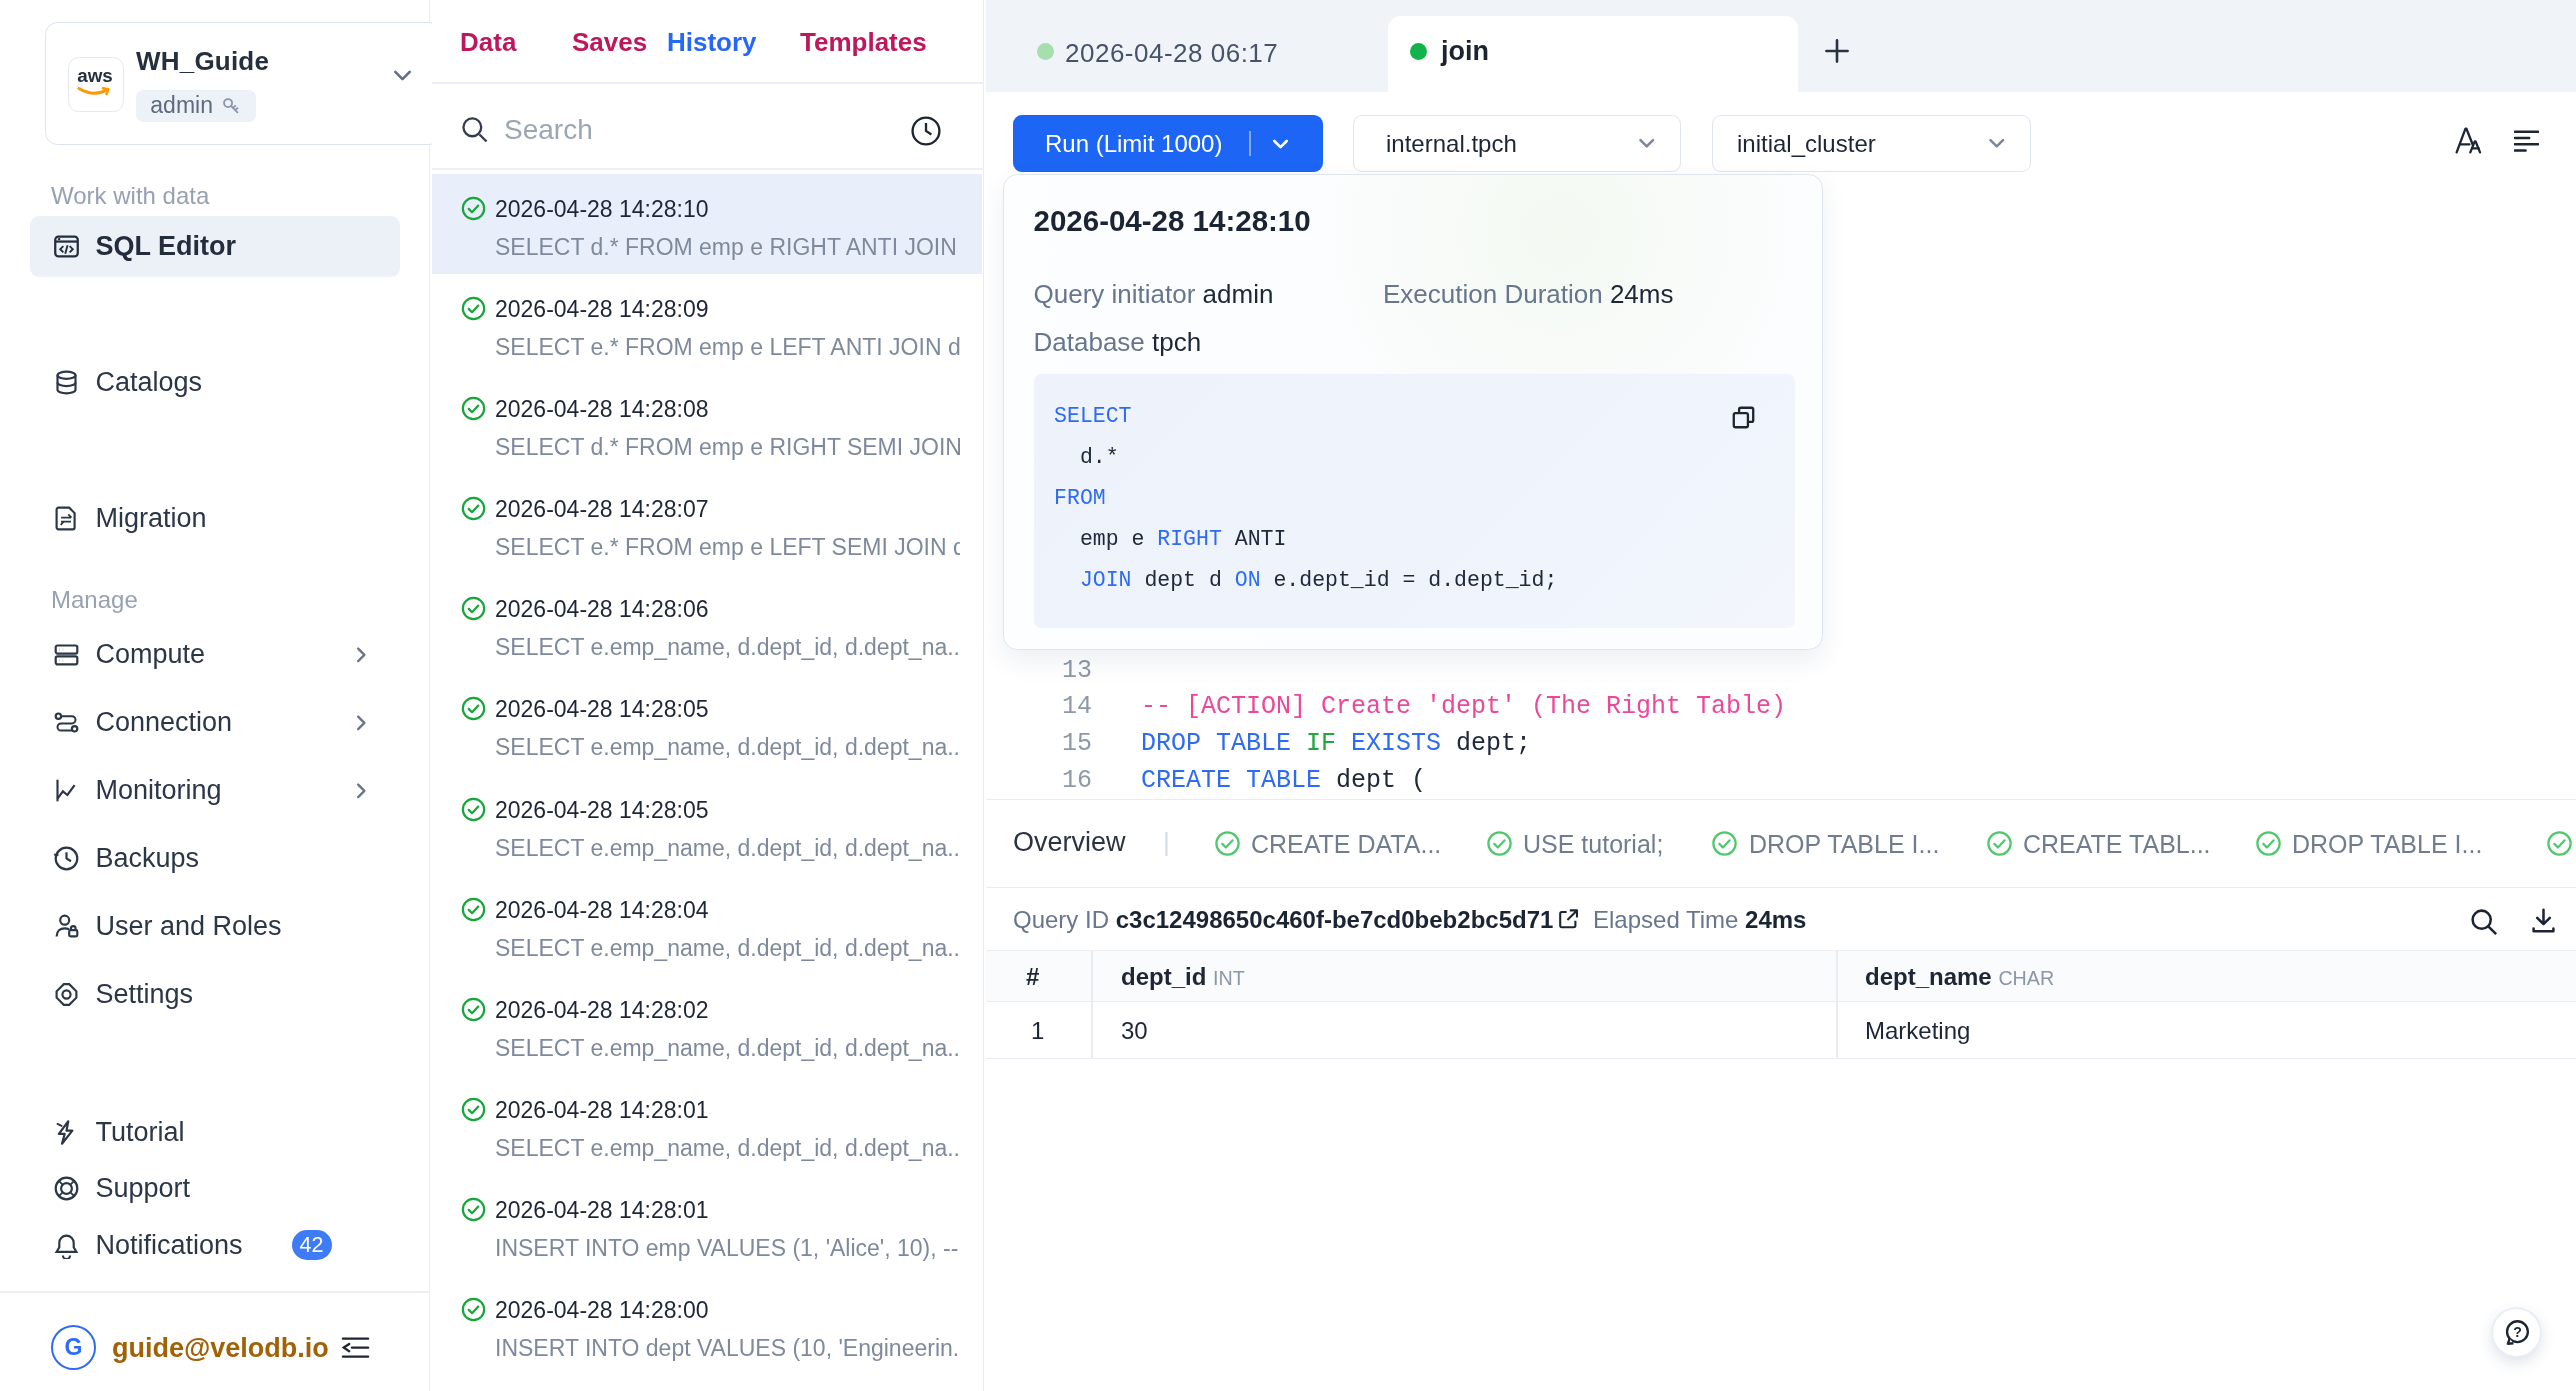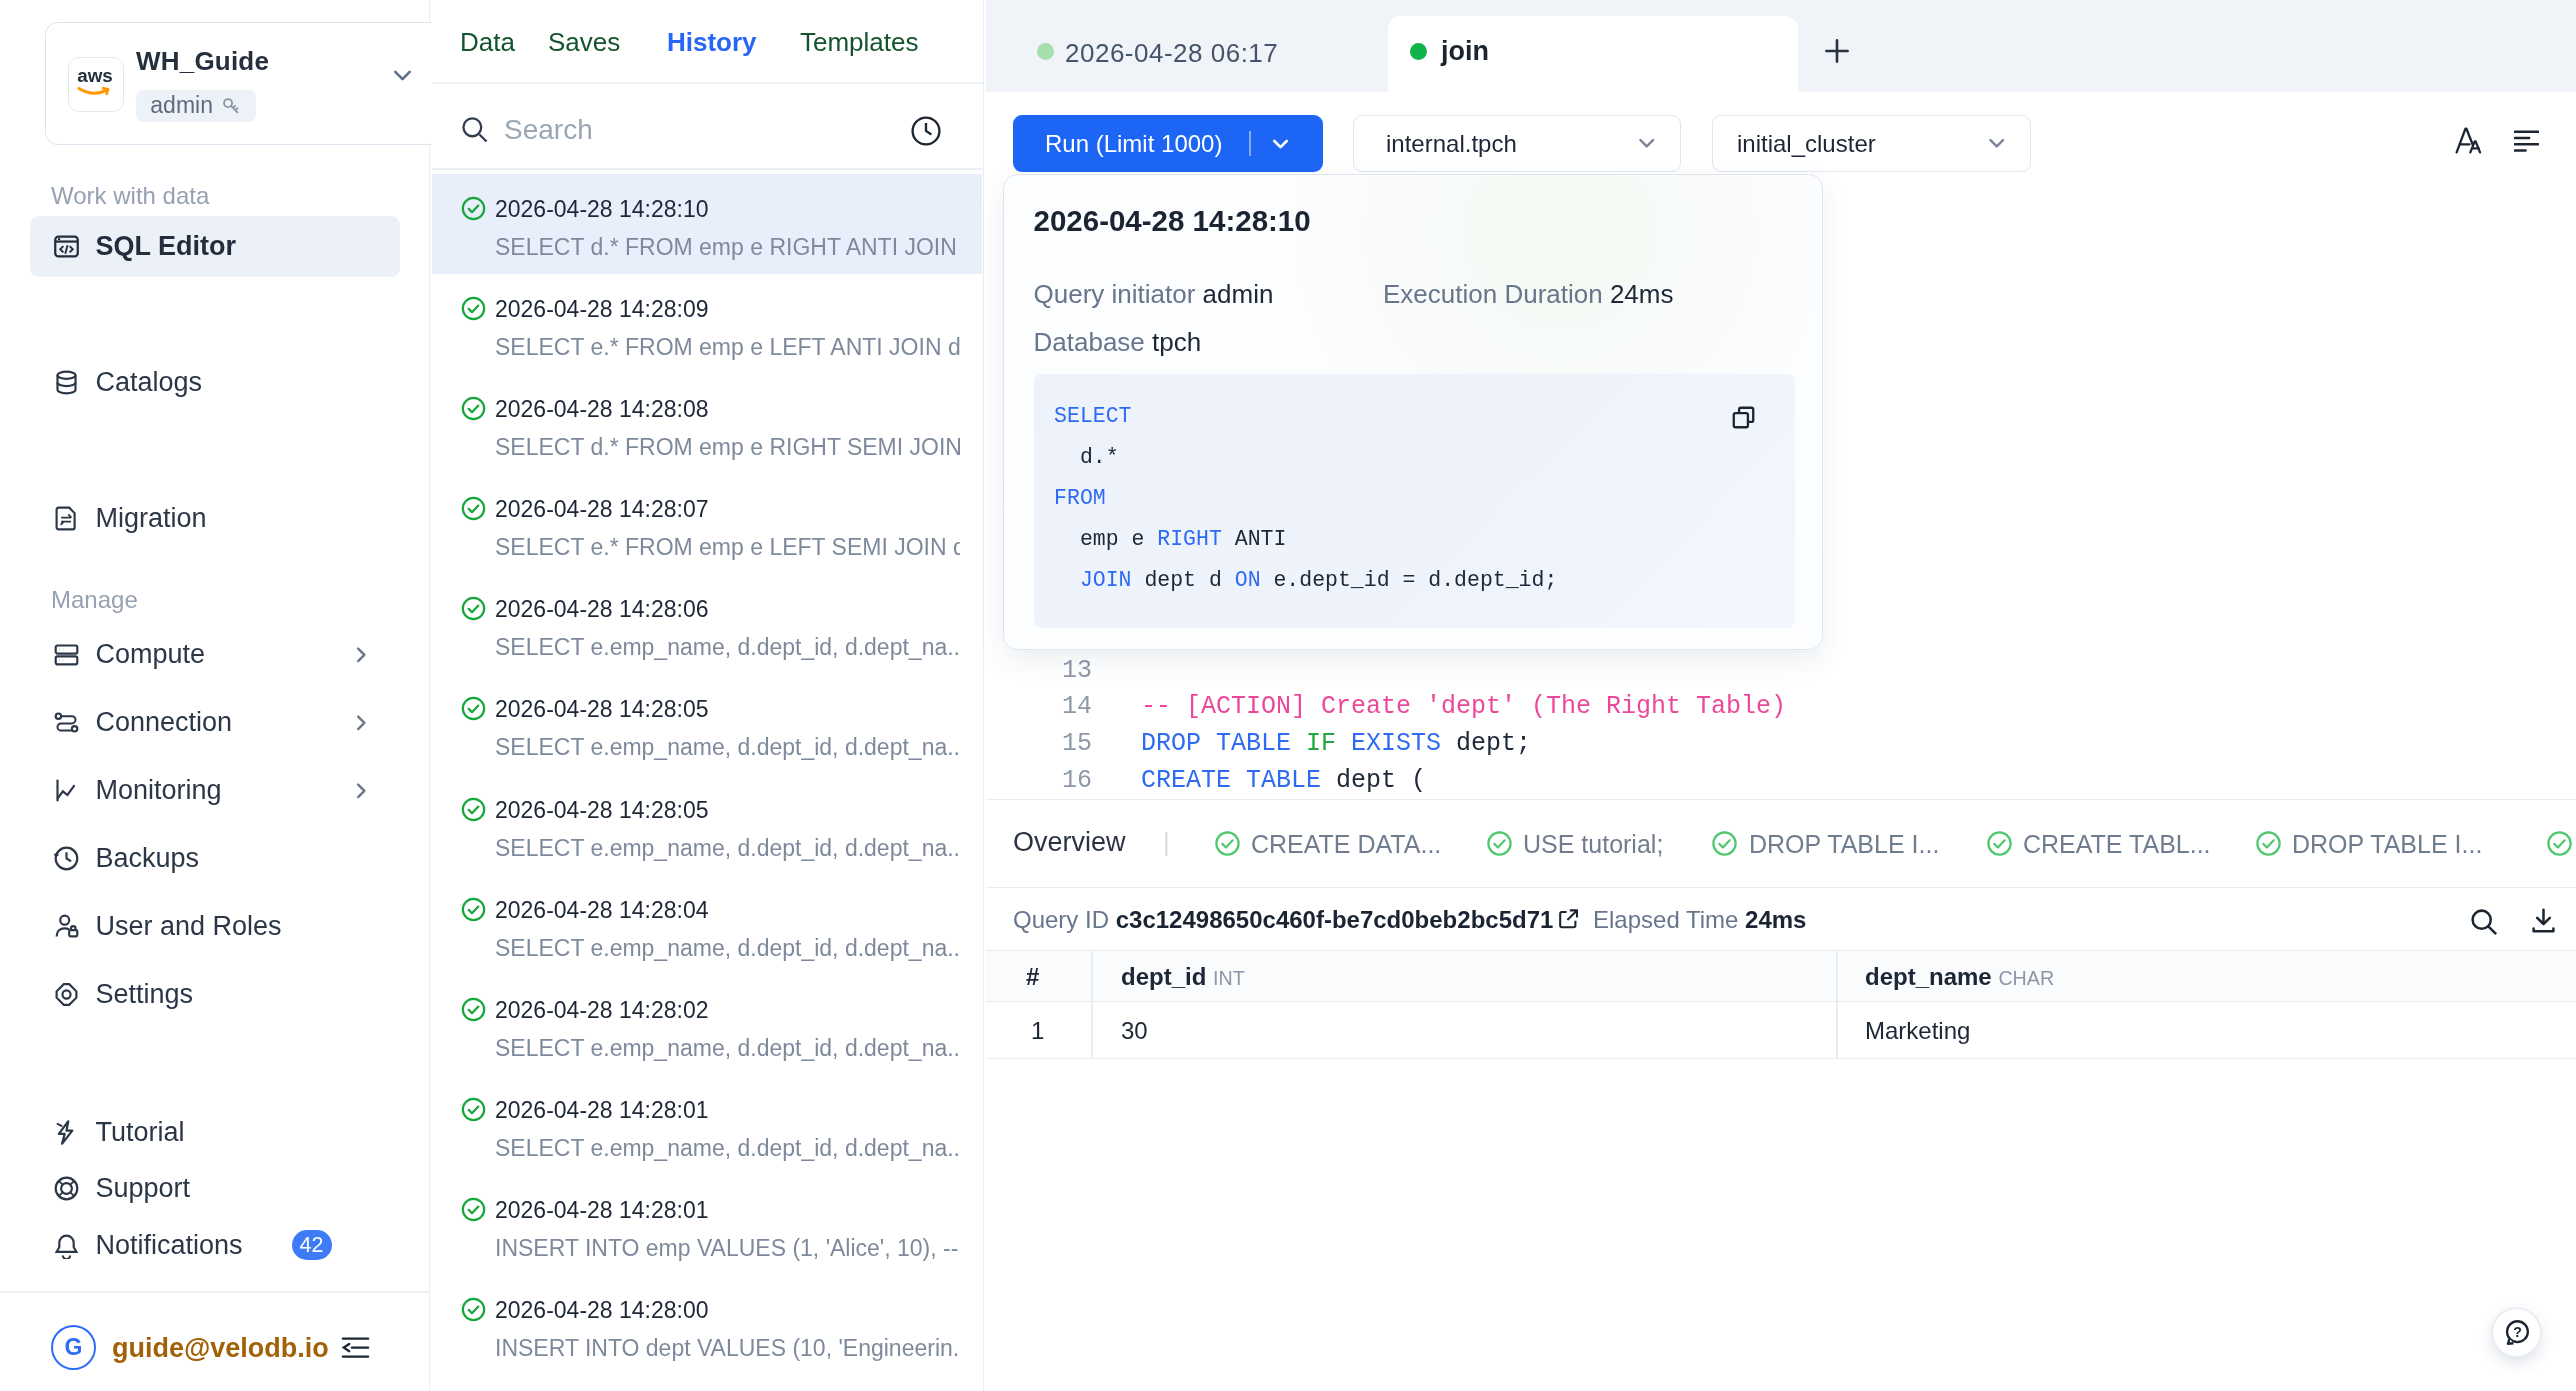--- a/index.html
+++ b/index.html
@@ -17,21 +17,21 @@
 .navitem.sel { background:#ecf1f8; border-radius:9px; font-weight:700; color:#232d3d; }
 .navitem svg.ic { margin-left:23px; margin-right:16px; flex:0 0 auto; }
 .navitem .chev { position:absolute; right:29px; color:#6a7685; }
 .badge42 { position:absolute; left:262px; background:#3d7bf7; color:#fff; border-radius:15px; font-size:21.5px; width:40px; height:30px; display:flex; align-items:center; justify-content:center; }
 #sdivider { position:absolute; left:0; top:1291px; width:430px; height:1.8px; background:#eceff4; }
 #avatarG { position:absolute; left:51px; top:1325px; width:45px; height:45px; border:2.7px solid #2e6cf6; border-radius:50%; color:#2e6cf6; font-size:23px; font-weight:700; display:flex; align-items:center; justify-content:center; background:#fff;}
 #email { position:absolute; left:112px; top:1333px; font-size:27px; font-weight:700; color:#a16207; }
 
 
 #panel2 { position:absolute; left:432px; top:0; width:552px; height:1392px; background:#fff; border-right:1.8px solid #e9edf3; }
-.p2tab { position:absolute; top:27px; font-size:26px; color:#14532d; }
+.p2tab { position:absolute; top:27px; font-size:26px; color:#be185d;font-weight:bold; }
 .p2tab.on { color:#2667f8; font-weight:700; }
 #p2tabsline { position:absolute; left:0; top:82px; width:552px; height:1.8px; background:#eceff4; }
 #searchline { position:absolute; left:0; top:168px; width:552px; height:1.8px; background:#eceff4; }
 .hitem { position:absolute; left:0; width:552px; height:100px; }
 .hitem.sel { background:#e9effa; }
 .hts { position:absolute; left:63px; top:21.5px; font-size:23px; color:#1d2636; }
 .hsql { position:absolute; left:63px; top:60px; font-size:23px; color:#7e8a9c; white-space:nowrap; overflow:hidden; width:465px; }
 .hcheck { position:absolute; left:29px; top:21.5px; }
 
 
@@ -200,21 +200,21 @@
   <div id="sdivider"></div>
   <div id="avatarG">G</div>
   <div id="email">guide@velodb.io</div>
   <svg style="position:absolute;left:341px;top:1335px" width="29" height="27" viewBox="0 0 32 30" fill="none" stroke="#1c2532" stroke-width="3" stroke-linecap="round">
         <path d="M2 4 h28 M12 14 h18 M2 24 h28 M9 10 l-6 4 6 4" stroke-width="2.6"></path>
       </svg>
 </div>
 
 <div id="panel2">
   <div class="p2tab" style="left:28px">Data</div>
-  <div class="p2tab" style="left:116px">Saves</div>
+  <div class="p2tab" style="left:140px">Saves</div>
   <div class="p2tab on" style="left:235px">History</div>
   <div class="p2tab" style="left:368px">Templates</div>
   <div id="p2tabsline"></div>
 
   <svg style="position:absolute;left:27px;top:114px" width="32" height="32" viewBox="0 0 36 36" fill="none" stroke="#333c4c" stroke-width="2.6">
         <circle cx="15" cy="15" r="10"></circle>
         <path d="M23 23 L31 31"></path>
       </svg>
   <div style="position:absolute;left:72px;top:114px;font-size:28px;color:#9aa5b5">Search</div>
   <svg style="position:absolute;left:914px;top:0px" width="0" height="0"></svg>

